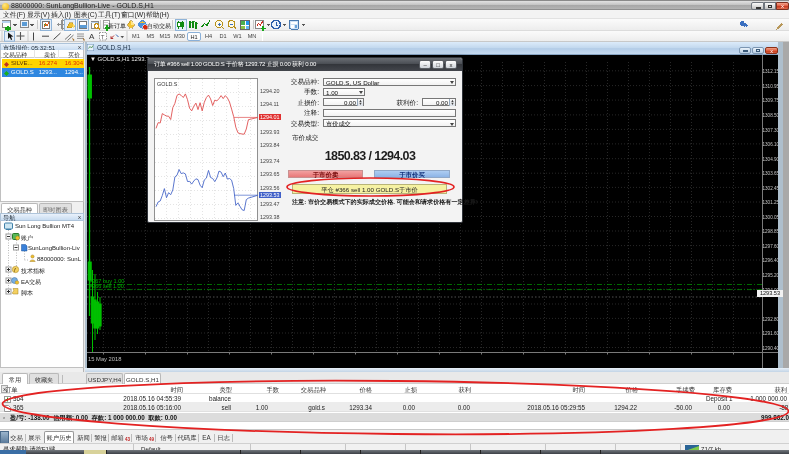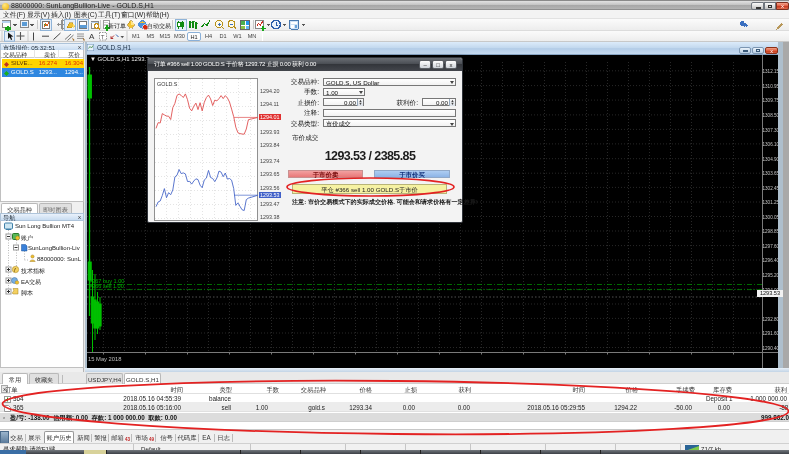--- a/index.html
+++ b/index.html
@@ -543,21 +543,21 @@
       <span class="abs r" style="right:7px;top:1px;">0.00</span>
       <span class="abs" style="right:0;top:0;width:6px;height:7px;background:linear-gradient(#fafafa,#d8dee6);border-left:1px solid #94a8bc;font-size:4px;color:#444;text-align:center;line-height:3.2px;">▲<br>▼</span>
     </div>
  <span class="flabel" style="left:121px;top:51px;width:50px;">注释:</span>
  <div class="ffield" style="left:175px;top:50.5px;width:133px;height:8px;"></div>
  <span class="flabel" style="left:121px;top:61.5px;width:50px;">交易类型:</span>
  <div class="ffield combo" style="left:175px;top:61px;width:133px;height:8px;">
       <span class="abs" style="left:2px;top:1px;">市价成交</span>
     </div>
  <span class="abs" style="left:144px;top:76px;font-size:6.6px;color:#1a1a1a;">市价成交</span>
- <div class="abs" style="left:140px;top:91px;width:164px;height:15px;font-size:12.5px;font-weight:bold;color:#1c1c1c;text-align:center;letter-spacing:-0.6px;">1293.53 / 2385.85</div>
+ <div class="abs" style="left:140px;top:91px;width:164px;height:15px;font-size:12.5px;font-weight:bold;color:#1c1c1c;text-align:center;letter-spacing:-0.6px;">1850.83 / 1294.03</div>
  <div class="abs" style="left:140px;top:112px;width:75px;height:8px;background:linear-gradient(#f2a0a0,#e87878);border:1px solid #c89090;font-size:6.4px;font-weight:bold;color:#7a1010;text-align:center;line-height:8px;">于市价卖</div>
  <div class="abs" style="left:226px;top:112px;width:76px;height:8px;background:linear-gradient(#aecdf2,#8db4e6);border:1px solid #90a8c8;font-size:6.4px;font-weight:bold;color:#10307a;text-align:center;line-height:8px;">于市价买</div>
  <div class="abs" style="left:144px;top:126px;width:155px;height:9.5px;background:#f6f2a2;border:1px solid #b8b478;font-size:6.2px;color:#222;text-align:center;line-height:9.5px;">平仓 #366 sell 1.00 GOLD.S于市价</div>
  <div class="abs" style="left:144px;top:140px;width:170px;font-size:6.1px;font-weight:bold;color:#1a1a1a;">注意: 市价交易模式下的实际成交价格. 可能会和请求价格有一定差异!</div>
 </div>
 
 <svg class="abs" style="left:0;top:0;pointer-events:none;z-index:99" width="789" height="454">
  <ellipse cx="370.5" cy="187" rx="83.5" ry="9" fill="none" stroke="#e32222" stroke-width="1.7"></ellipse>
  <ellipse cx="395.5" cy="407.5" rx="393" ry="26.5" fill="none" stroke="#e32222" stroke-width="1.8" transform="rotate(0.55 395.5 407.5)"></ellipse>
 </svg>

